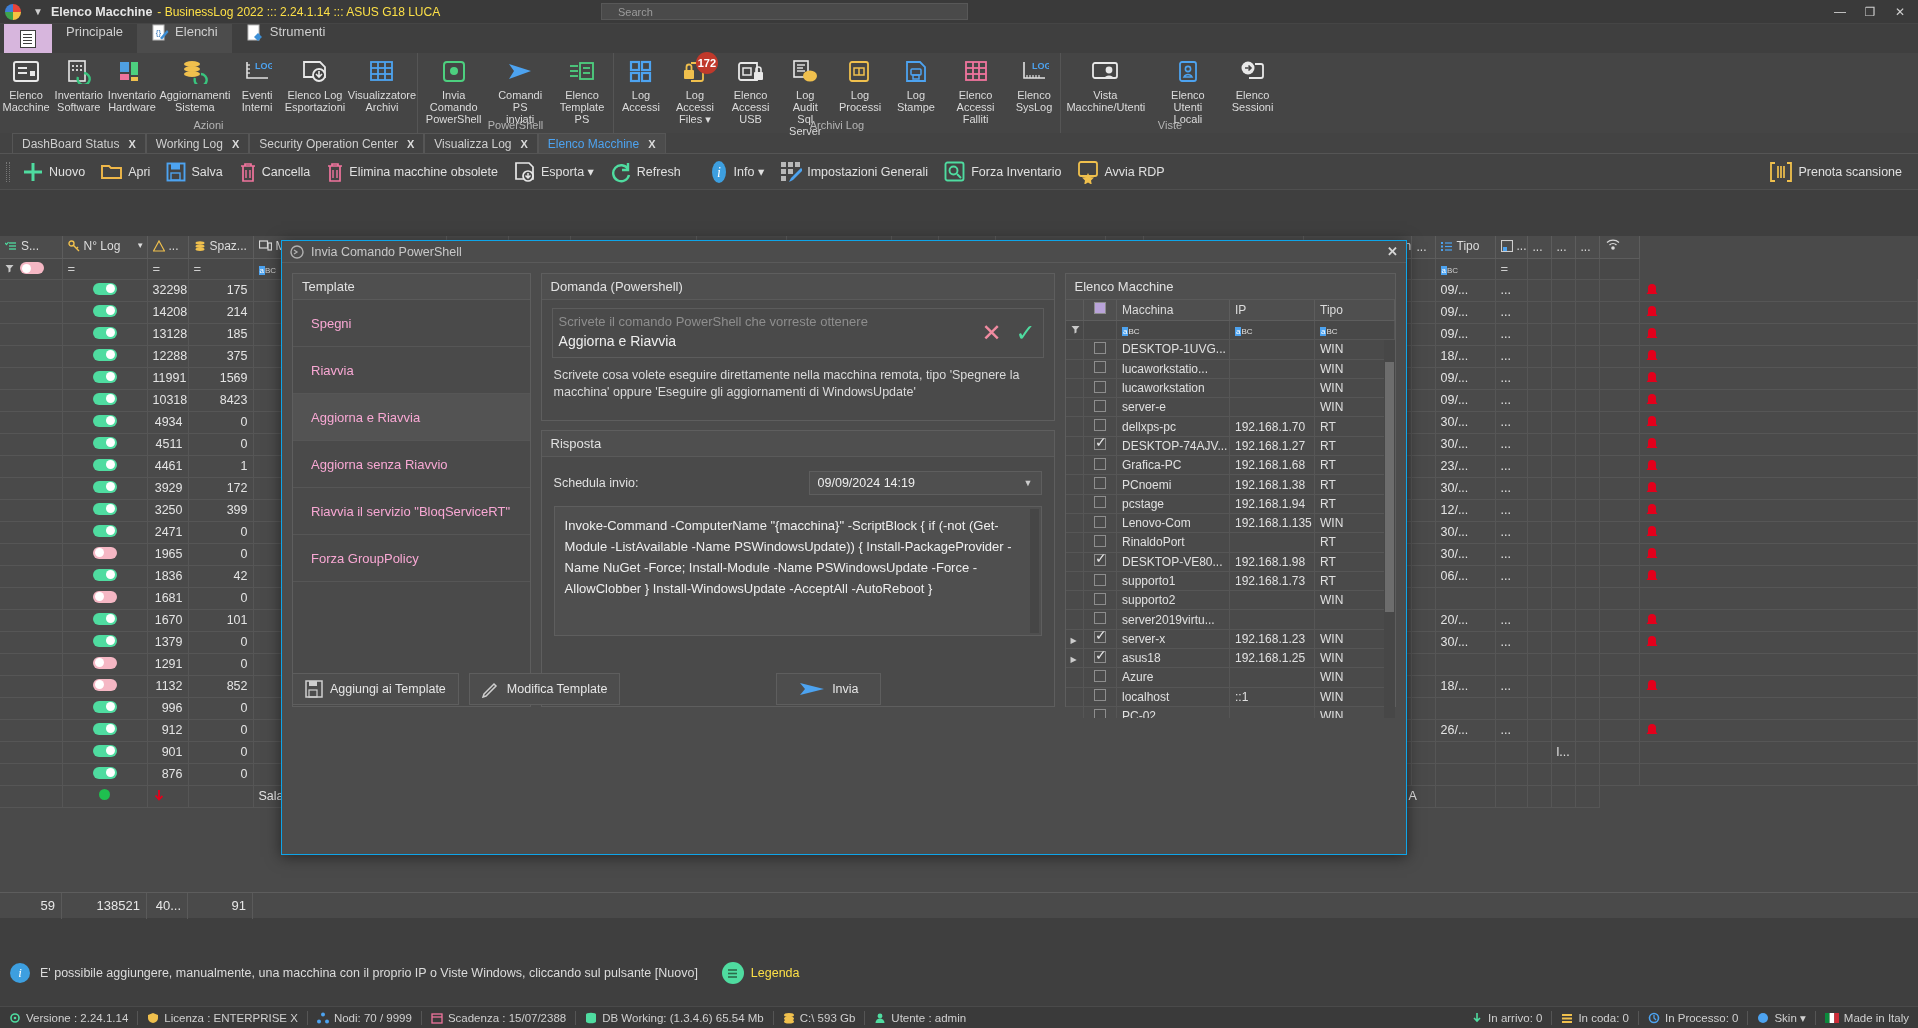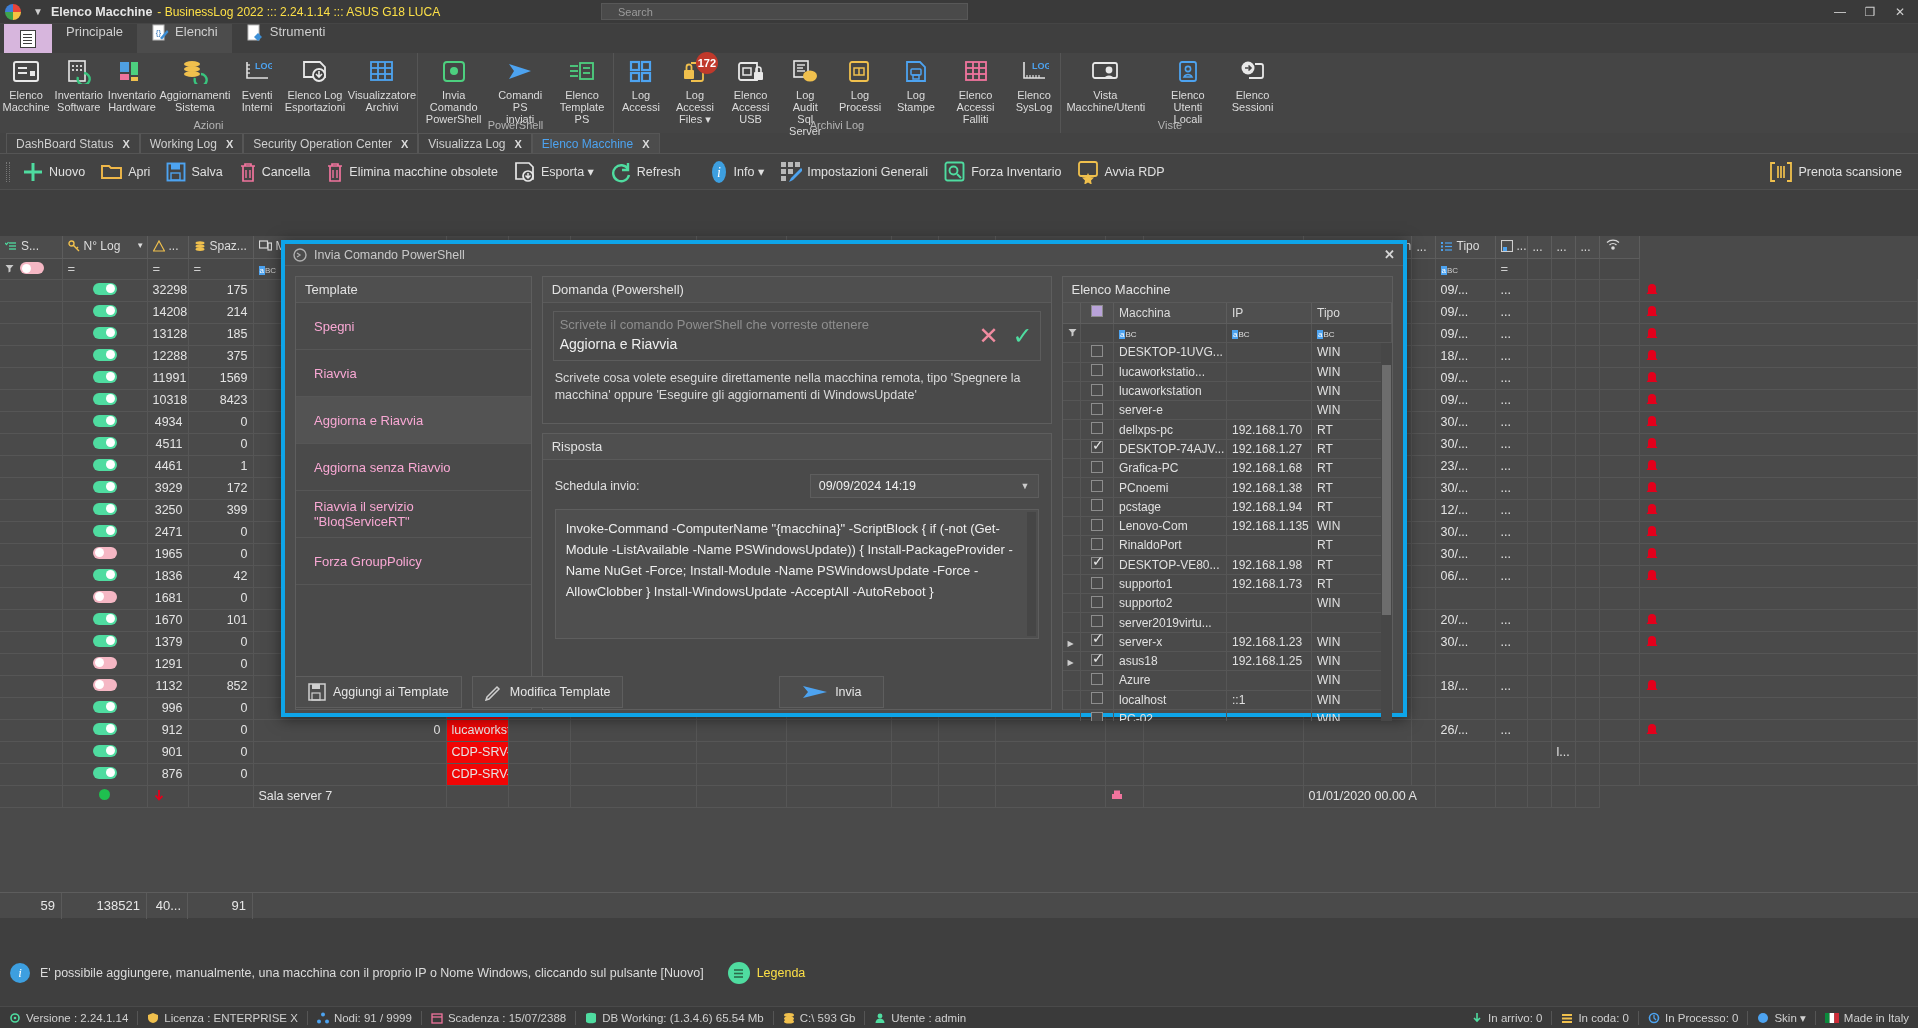--- a/index.html
+++ b/index.html
@@ -38,21 +38,21 @@
   .rgroup { display:flex; align-items:flex-start; height:80px; border-right:1px solid #555; }
   .ritem { width:auto; min-width:52px; padding:4px 6px 0; display:flex; flex-direction:column; align-items:center; cursor:default; position:relative;}
   .ritem .gl{height:30px;display:flex;align-items:center;justify-content:center;margin-bottom:2px;}
   .ritem .lbl{font-size:11px;line-height:12px;text-align:center;color:#dcdcdc;max-width:78px;}
   .badge{position:absolute;top:-1px;right:4px;background:#c0392b;color:#fff;border-radius:50%;
     width:22px;height:22px;font-size:11px;display:flex;align-items:center;justify-content:center;font-weight:bold;}
   .rgrouplabels{position:absolute;bottom:0;left:0;right:0;height:15px;display:flex;}
   .glabel{font-size:11px;color:#b5b5b5;text-align:center;border-right:1px solid #555;line-height:15px;}
 
   
-  .doctabs { height:21px; background:#434343; display:flex; align-items:stretch; padding-left:6px; border-bottom:1px solid #555;}
+  .doctabs { height:21px; background:#434343; display:flex; align-items:stretch; padding-left:12px; border-bottom:1px solid #555;}
   .dtab { display:flex;align-items:center;gap:9px;padding:0 9px; font-size:12px; color:#cfcfcf; border:1px solid #565656;border-bottom:none;background:#434343;}
   .dtab.active{background:#4c4c4c;color:#4da3f0;}
   .dtab .x{font-weight:bold;font-size:11px;color:#dcdcdc;}
 
   
   .atoolbar{height:36px;background:#434343;display:flex;align-items:center;padding-left:6px;position:relative;border-bottom:1px solid #4f4f4f;}
   .abtn{display:flex;align-items:center;gap:5px;padding:0 8px;height:32px;font-size:12.5px;color:#e0e0e0;}
   .grip{width:4px;height:20px;border-left:1px dotted #777;border-right:1px dotted #777;margin-right:4px;}
 
   
@@ -71,22 +71,22 @@
   .tg.on{background:#4fdca0;} .tg.off{background:#f5b7c4;}
   .tg i{position:absolute;top:1.5px;width:9px;height:9px;border-radius:50%;background:#fff;}
   .tg.on i{right:2px;} .tg.off i{left:2px;}
   .tgcell{text-align:center;}
 
   
   .aggrow{position:absolute;left:0;right:0;bottom:0;height:26px;background:#4a4a4a;border-top:1px solid #5d5d5d;display:flex;align-items:center;font-size:13px;color:#e7e7e7;}
   .aggcell{border-right:1px solid #5a5a5a;height:26px;display:flex;align-items:center;justify-content:flex-end;padding-right:6px;}
 
   
-  .dialog{position:absolute;left:281px;top:240px;width:1126px;height:477px;background:#4c4c4c;
-    border:4px solid #0ea5e9;box-shadow:0 2px 14px rgba(0,0,0,.5);z-index:40;}
+  .dialog{position:absolute;left:281px;top:240px;width:1126px;height:615px;background:#4c4c4c;
+    border:1px solid #0ea5e9;box-shadow:0 2px 14px rgba(0,0,0,.5);z-index:40;}
   .dlg-title{height:22px;background:#4c4c4c;display:flex;align-items:center;padding:0 8px;color:#c8c8c8;font-size:12.5px;gap:7px;border-bottom:1px solid #5a5a5a;}
   .dlg-close{margin-left:auto;font-size:13px;color:#d5d5d5;font-weight:bold;}
   .dlg-body{position:relative;height:454px;padding:10px;display:flex;gap:10px;}
   .panel{border:1px solid #5e5e5e;background:#4a4a4a;}
   .panel-h{height:26px;background:#4f4f4f;display:flex;align-items:center;padding:0 9px;font-size:13px;color:#e2e2e2;border-bottom:1px solid #5a5a5a;}
   .tpl{width:246px;}
   .tpl-item{height:47px;display:flex;align-items:center;padding:0 18px;font-size:13px;color:#f9a8d4;border-bottom:1px solid #565656;}
   .tpl-item.sel{background:#535353;}
   .mid{width:530px;display:flex;flex-direction:column;gap:9px;}
   .qpanel{flex:0 0 148px;}
@@ -1795,21 +1795,21 @@
           <div class="rl-sb">
               <i></i>
             </div>
         </div>
       </div>
     </div>
   </div>
 
   <div class="infobar">
     <span class="circ">i</span>
-    <span class="infotext">E' possibile aggiungere, manualmente, una macchina con il proprio IP o Nome Windows, cliccando sul pulsante [Nuovo]</span>
+    <span class="infotext">E' possibile aggiungere, manualmente, una macchina con il proprio IP o Viste Windows, cliccando sul pulsante [Nuovo]</span>
     <span class="legenda">
       <span class="lg-ic">
           <svg width="13" height="13" viewBox="0 0 13 13">
             <g stroke="#2b6b4a" stroke-width="1.6">
               <line x1="2" y1="3" x2="11" y2="3"></line>
               <line x1="2" y1="6.5" x2="11" y2="6.5"></line>
               <line x1="2" y1="10" x2="11" y2="10"></line>
             </g>
           </svg>
         </span>
@@ -1838,21 +1838,21 @@
     </span>
     <span class="sep"></span>
     <span class="sb-item">
       <span>
           <svg width="12" height="12" viewBox="0 0 12 12">
             <circle cx="6" cy="2.5" r="2" fill="#4da3f0"></circle>
             <circle cx="2" cy="9.5" r="2" fill="#4da3f0"></circle>
             <circle cx="10" cy="9.5" r="2" fill="#4da3f0"></circle>
           </svg>
         </span>
-      <span>Nodi: 91 / 9999</span>
+      <span>Nodi: 70 / 9999</span>
     </span>
     <span class="sep"></span>
     <span class="sb-item">
       <span>
           <svg width="12" height="12" viewBox="0 0 12 12">
             <rect x="1" y="2" width="10" height="9" fill="none" stroke="#f0749d" stroke-width="1.3"></rect>
             <line x1="1" y1="5" x2="11" y2="5" stroke="#f0749d" stroke-width="1.3"></line>
           </svg>
         </span>
       <span>Scadenza : 15/07/2388</span>

